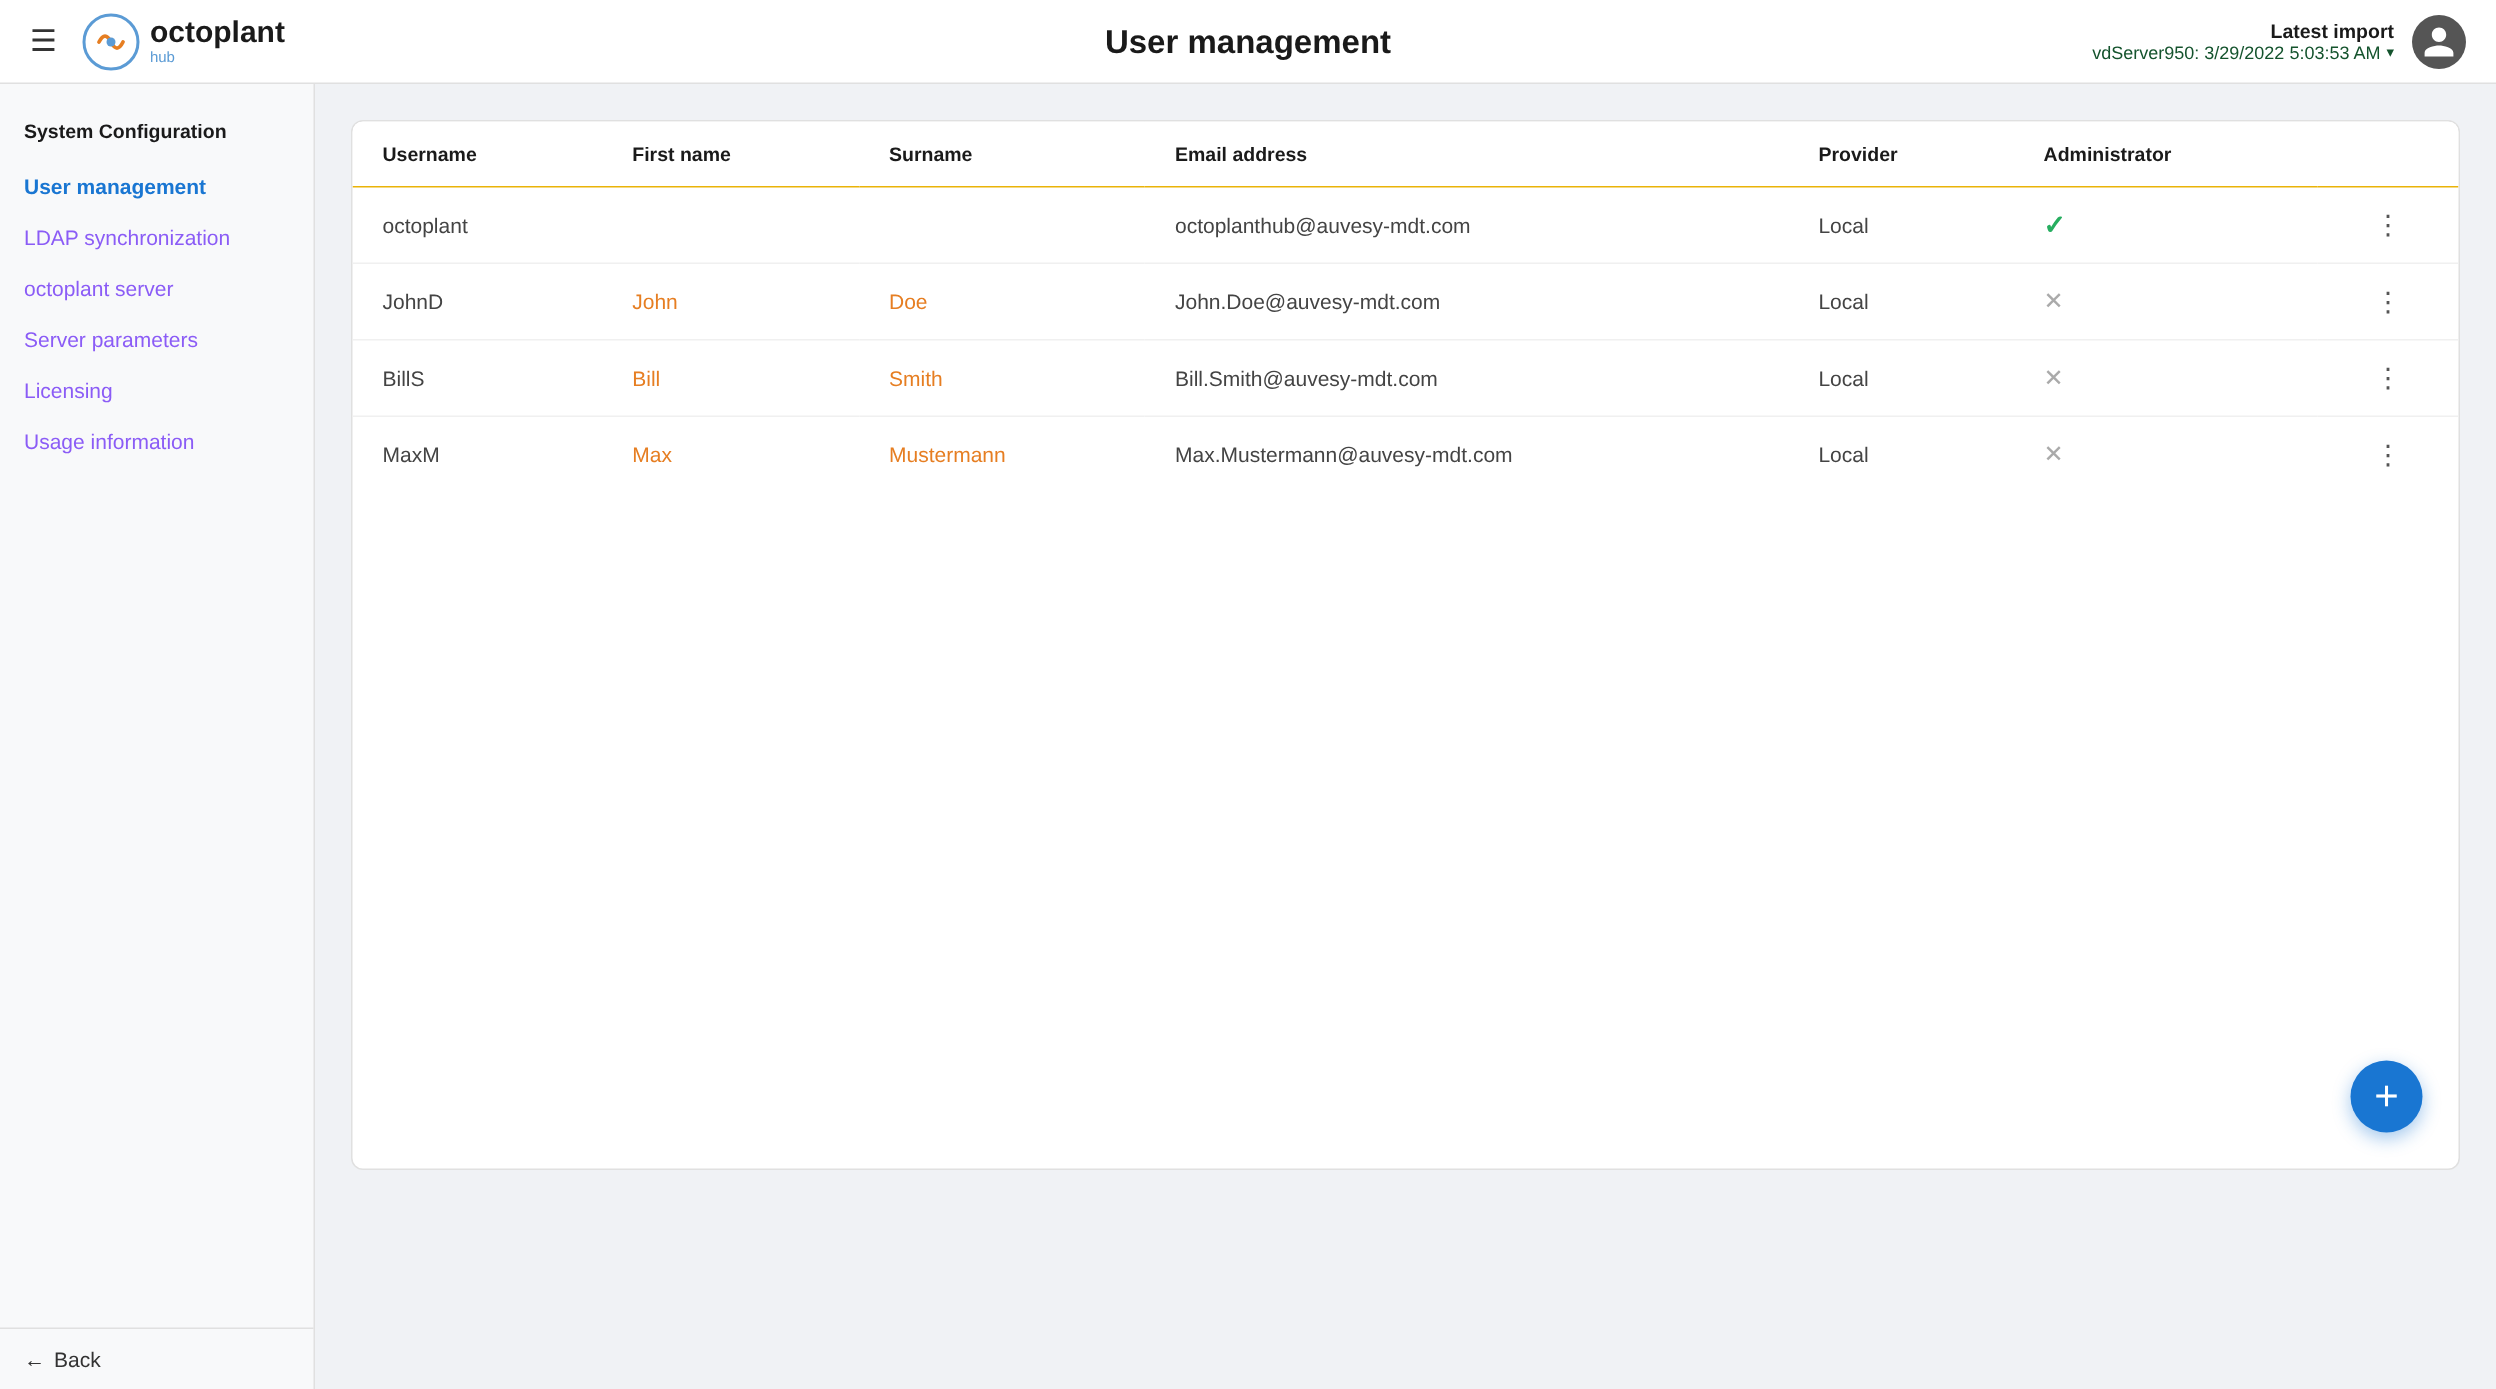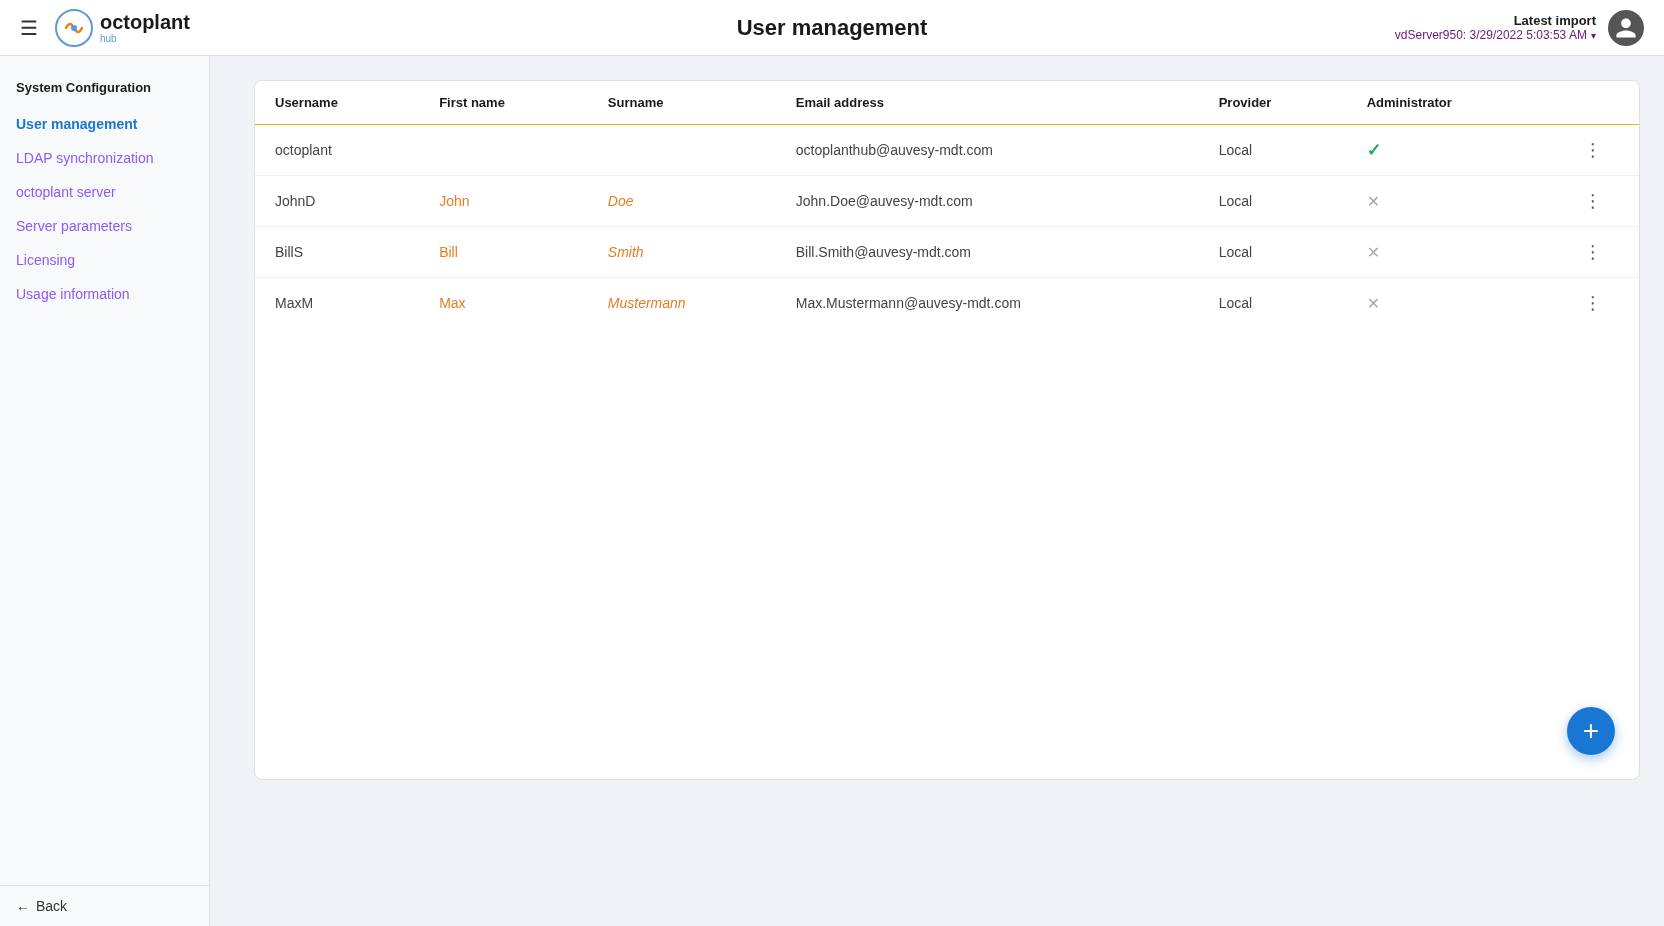--- a/index.html
+++ b/index.html
@@ -67,21 +67,21 @@
     .latest-import {
       text-align: right;
     }
     .latest-import-label {
       font-size: 13px;
       font-weight: 600;
       color: #1a1a1a;
     }
     .latest-import-value {
       font-size: 12px;
-      color: #701a75;
+      color: #14532d;
       cursor: pointer;
       display: flex;
       align-items: center;
       gap: 4px;
     }
     .latest-import-value .chevron {
       font-size: 10px;
     }
     .avatar {
       width: 36px;
@@ -94,21 +94,20 @@
       color: #fff;
       font-size: 20px;
       cursor: pointer;
     }
 
     
     .main-layout {
       display: flex;
       flex: 1;
       overflow: hidden;
-      gap: 20px;
     }
 
     
     .sidebar {
       width: 210px;
       background: #f8f9fa;
       border-right: 1px solid #e0e0e0;
       display: flex;
       flex-direction: column;
       padding-top: 16px;
@@ -182,21 +181,21 @@
       border-bottom: none;
       padding-left: 32px;
     }
     tbody td {
       padding: 14px 20px;
       font-size: 14px;
       color: #444;
     }
     .td-username { color: #444; }
     .td-firstname { color: #e67e22; }
-    .td-surname { color: #e67e22; font-style: italic; }
+    .td-surname { color: #e67e22; }
     .td-email { color: #444; }
     .td-provider { color: #444; }
     .td-admin {
       text-align: left;
     }
     .check-icon {
       color: #27ae60;
       font-size: 18px;
       font-weight: 700;
     }

